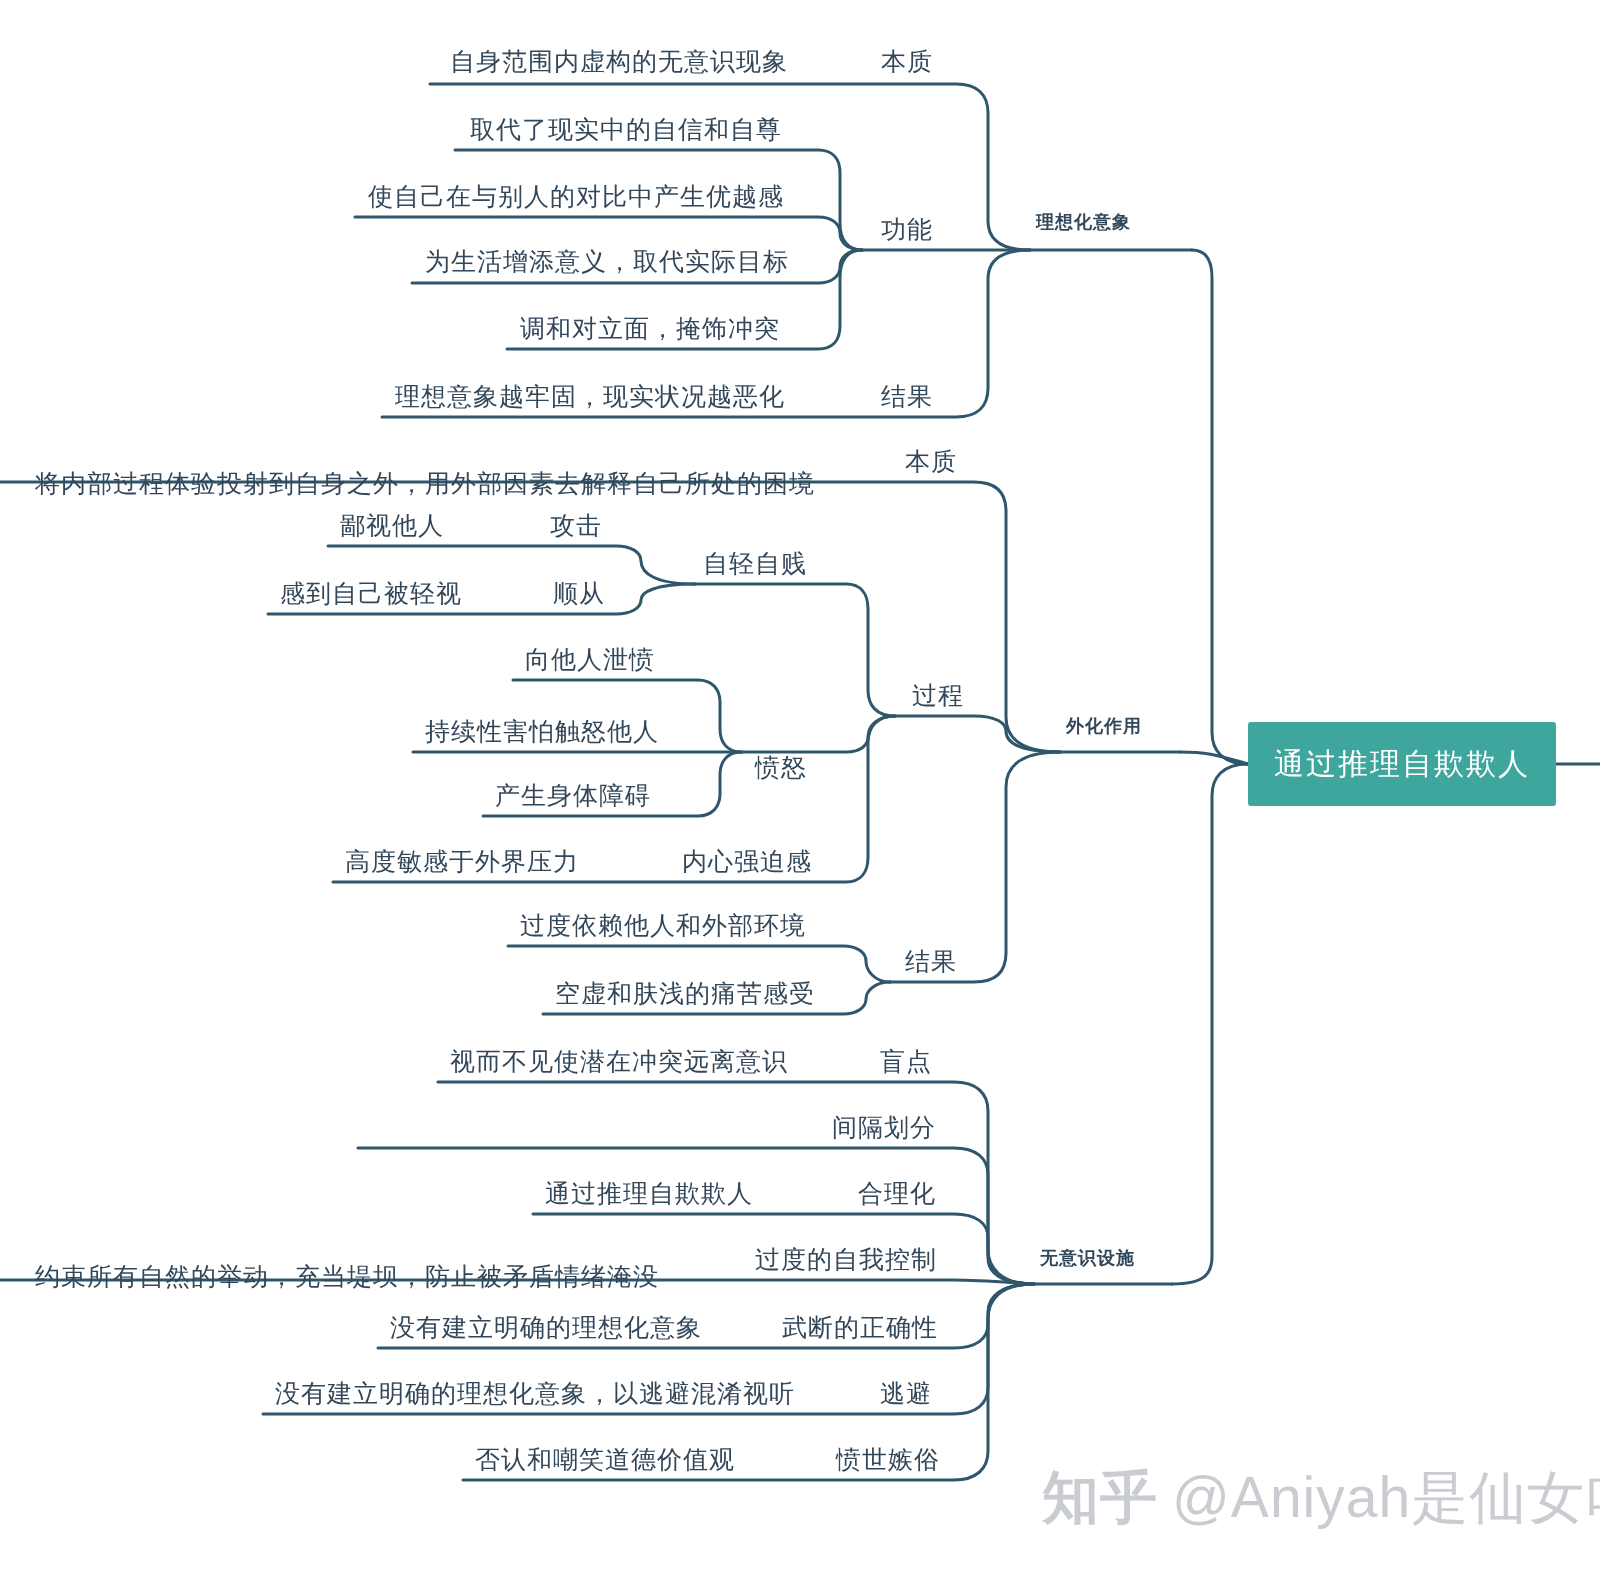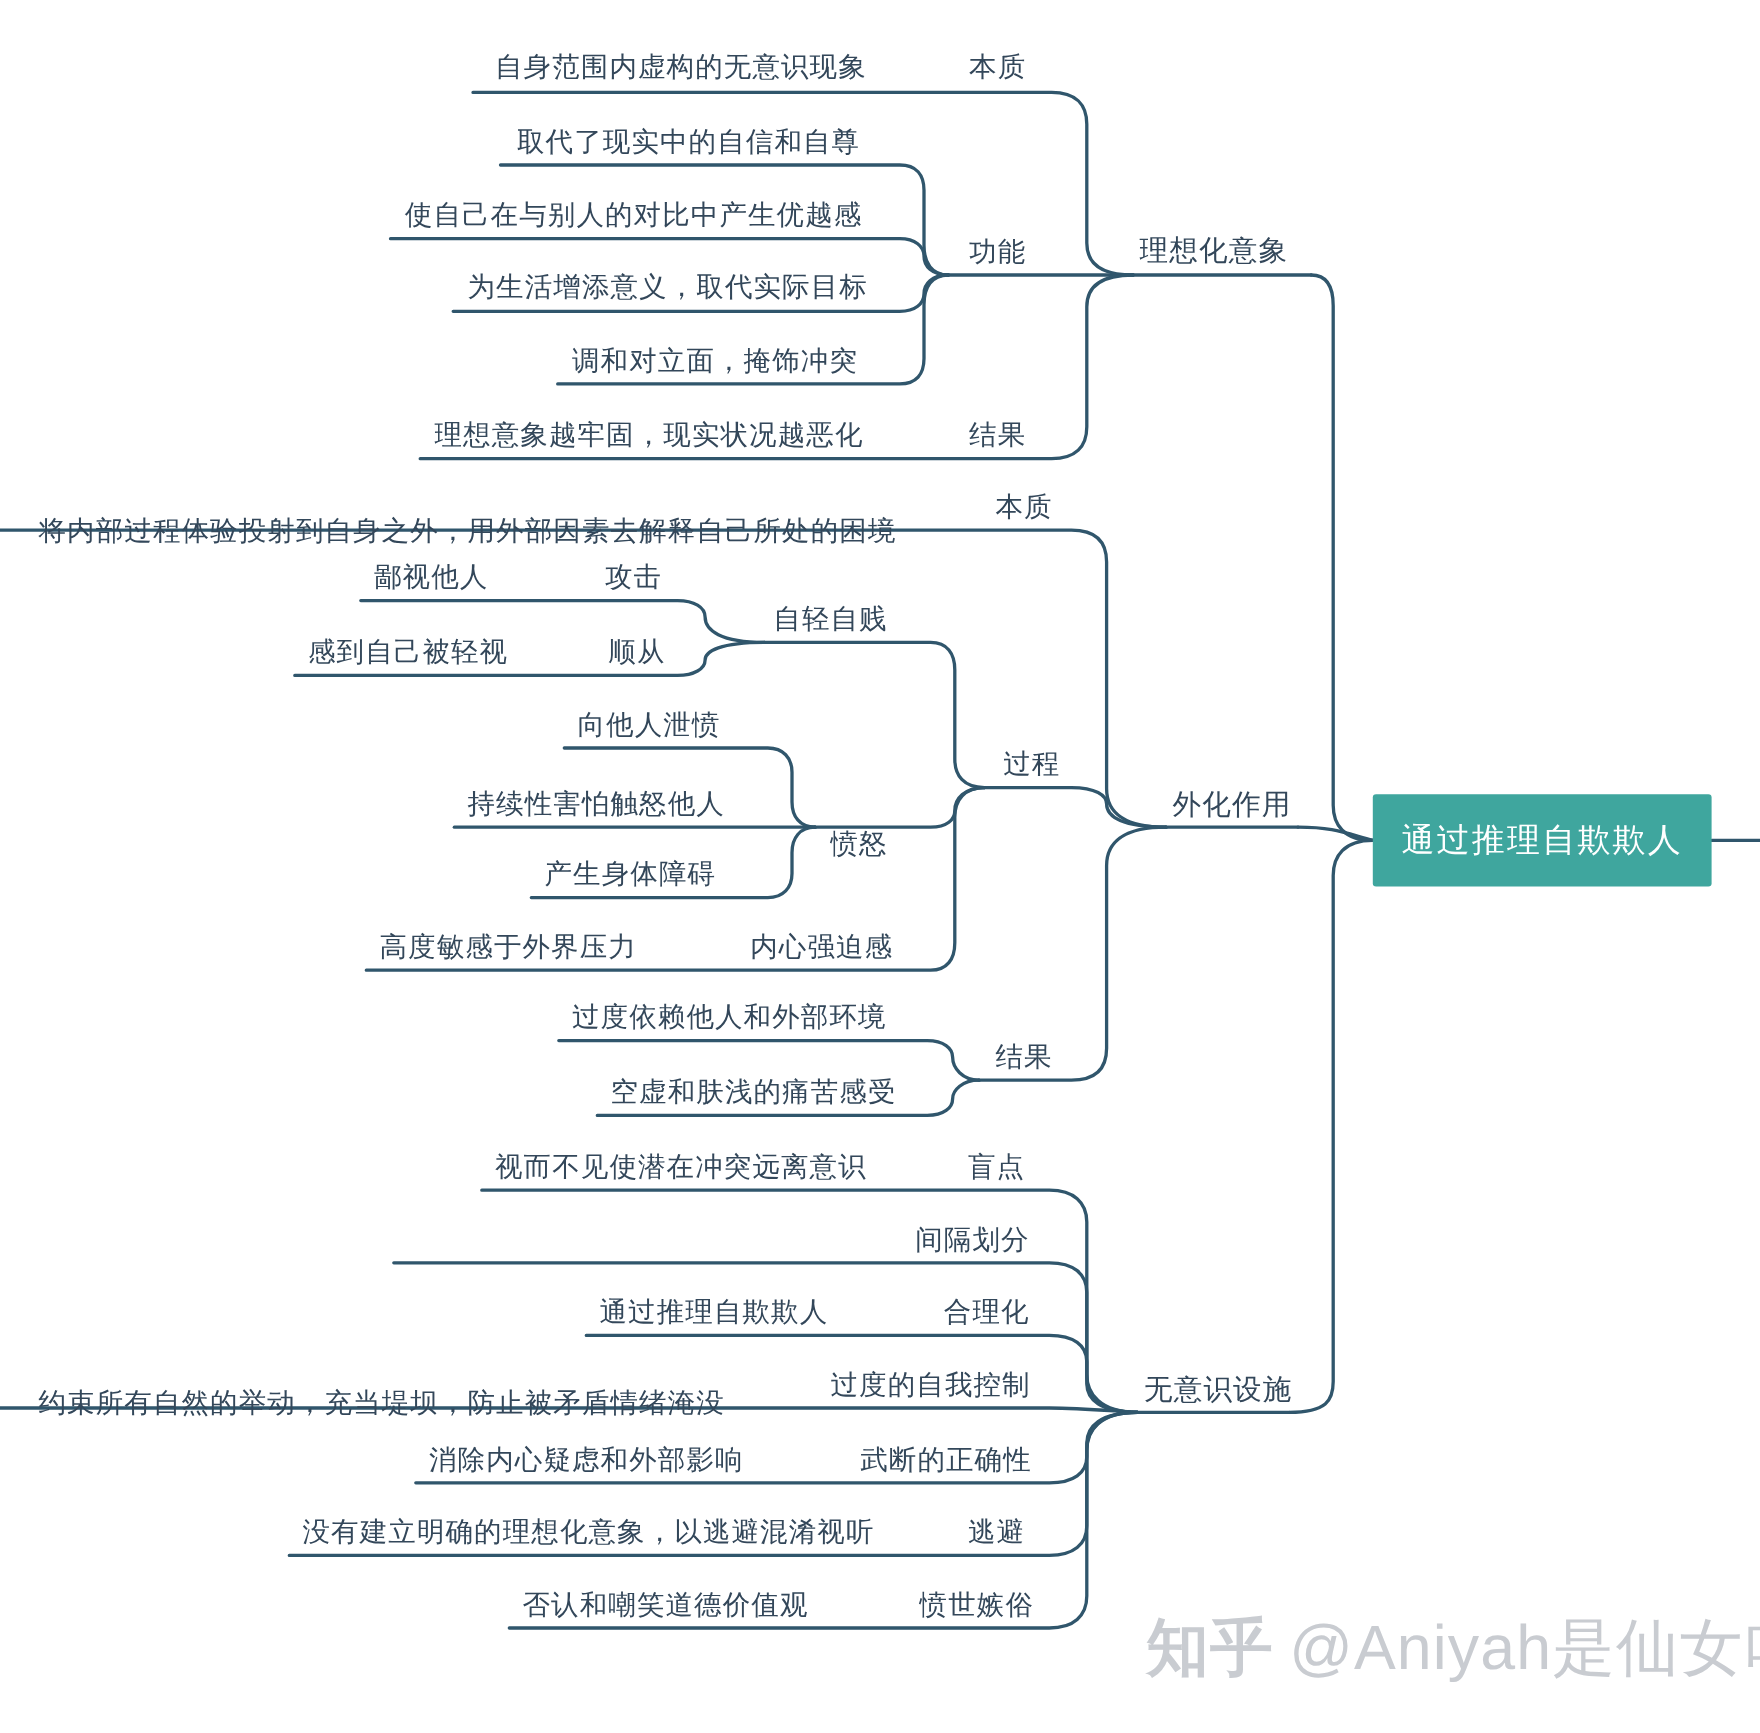--- a/index.html
+++ b/index.html
@@ -31,21 +31,21 @@
   }
   .node{
     position:absolute;
     font-size:25px;
     letter-spacing:1px;
     color:var(--text);
     white-space:nowrap;
     line-height:1.2;
     z-index:2;
   }
-  .branch{ font-size:26px; }
+  .branch{ font-size:18px;font-weight:bold; }
   .root-node{
     position:absolute;
     left:1248px; top:722px;
     width:308px; height:84px;
     background:var(--accent);
     color:#ffffff;
     display:flex;
     align-items:center;
     justify-content:center;
     font-size:30px;
@@ -148,21 +148,21 @@
 
   <div class="node branch" style="left:1040px; top:1248px;">无意识设施</div>
   <div class="node" style="left:880px; top:1046px;">盲点</div>
   <div class="node" style="left:450px; top:1046px;">视而不见使潜在冲突远离意识</div>
   <div class="node" style="left:832px; top:1112px;">间隔划分</div>
   <div class="node" style="left:858px; top:1178px;">合理化</div>
   <div class="node" style="left:545px; top:1178px;">通过推理自欺欺人</div>
   <div class="node" style="left:755px; top:1244px;">过度的自我控制</div>
   <div class="node" style="left:35px;  top:1244px;margin-top:17px;">约束所有自然的举动，充当堤坝，防止被矛盾情绪淹没</div>
   <div class="node" style="left:782px; top:1312px;">武断的正确性</div>
-  <div class="node" style="left:390px; top:1312px;">消除内心疑虑和外部影响</div>
+  <div class="node" style="left:390px; top:1312px;">没有建立明确的理想化意象</div>
   <div class="node" style="left:880px; top:1378px;">逃避</div>
   <div class="node" style="left:275px; top:1378px;">没有建立明确的理想化意象，以逃避混淆视听</div>
   <div class="node" style="left:836px; top:1444px;">愤世嫉俗</div>
   <div class="node" style="left:475px; top:1444px;">否认和嘲笑道德价值观</div>
 
   <div class="watermark">
     <span class="wm-logo">知乎</span><span>@Aniyah是仙女吖</span>
   </div>
 
 </div>

